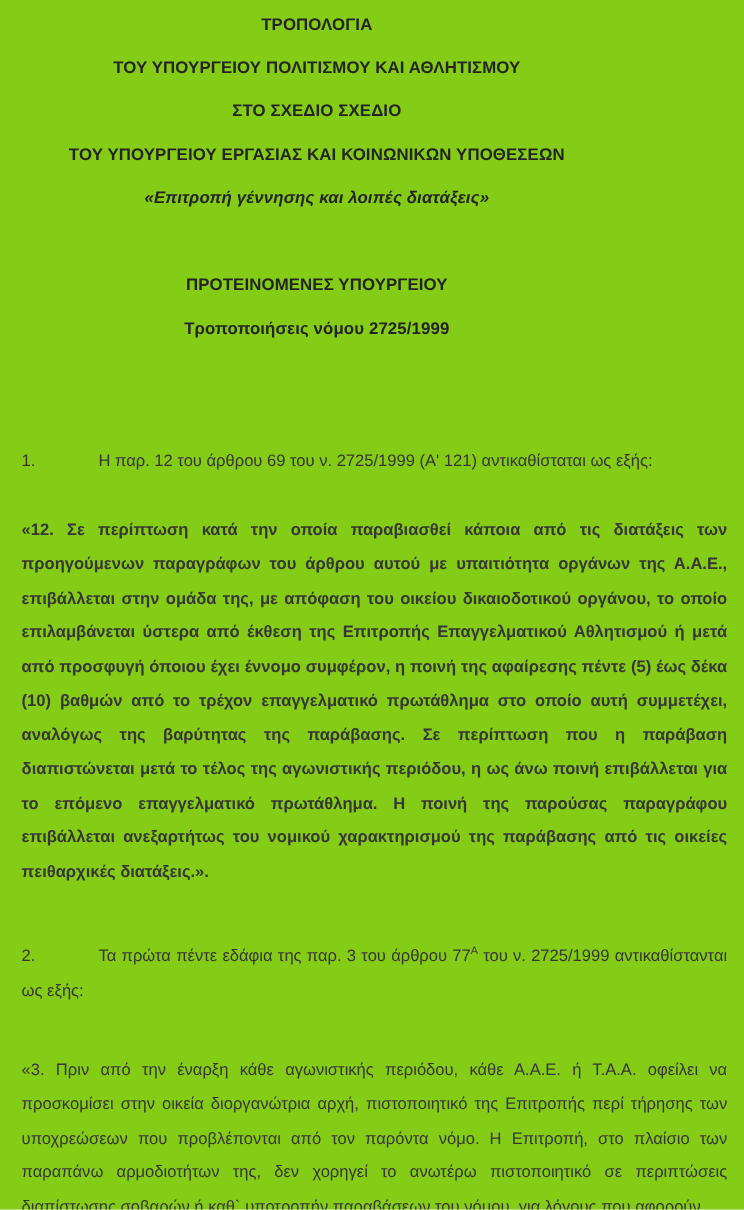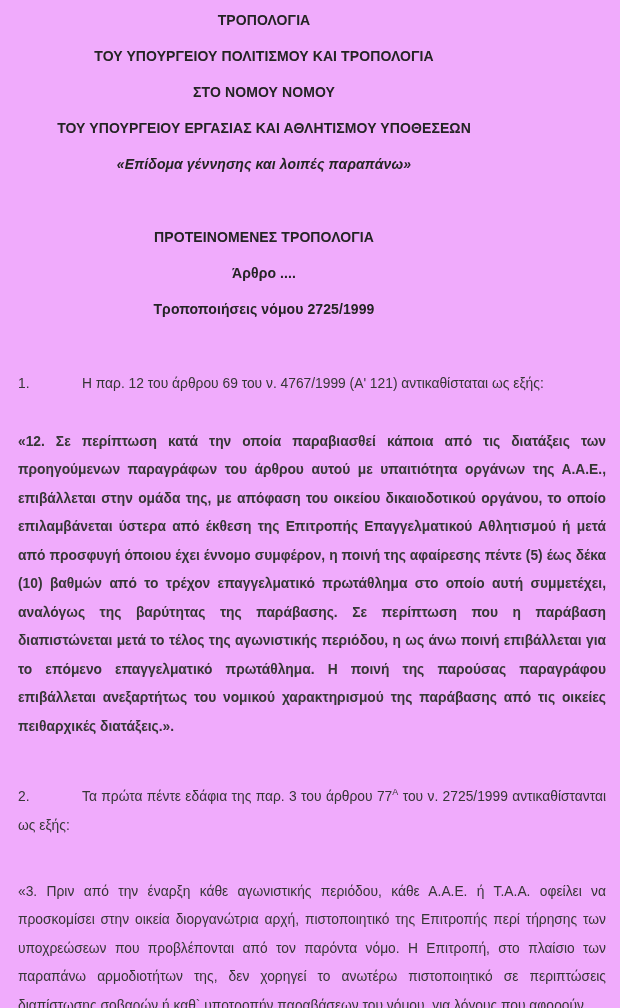--- a/index.html
+++ b/index.html
@@ -10,21 +10,21 @@
     overflow: hidden;
     position: relative;
     font-family: "Liberation Sans", "DejaVu Sans", sans-serif;
     color: #343434;
     -webkit-font-smoothing: antialiased;
   }
   .page {
     position: relative;
     width: 620px;
     height: 1008px;
-    background: #f0abfc;
+    background: #84cc16;
   }
   .center-block {
     position: absolute;
     left: 18px;
     width: 492px;
     text-align: center;
     font-weight: 700;
     color: #242424;
     font-size: 14px;
     line-height: 36px;
@@ -58,33 +58,32 @@
     vertical-align: super;
   }
 </style>
 </head>
 <body>
 
 <div class="page">
 
   <div class="center-block headings-block">
     <div class="heading-line">ΤΡΟΠΟΛΟΓΙΑ</div>
-    <div class="heading-line">ΤΟΥ ΥΠΟΥΡΓΕΙΟΥ ΠΟΛΙΤΙΣΜΟΥ ΚΑΙ ΤΡΟΠΟΛΟΓΙΑ</div>
-    <div class="heading-line">ΣΤΟ ΝΟΜΟΥ ΝΟΜΟΥ</div>
-    <div class="heading-line">ΤΟΥ ΥΠΟΥΡΓΕΙΟΥ ΕΡΓΑΣΙΑΣ ΚΑΙ ΑΘΛΗΤΙΣΜΟΥ ΥΠΟΘΕΣΕΩΝ</div>
-    <div class="heading-line subtitle-italic">«Επίδομα γέννησης και λοιπές παραπάνω»</div>
+    <div class="heading-line">ΤΟΥ ΥΠΟΥΡΓΕΙΟΥ ΠΟΛΙΤΙΣΜΟΥ ΚΑΙ ΑΘΛΗΤΙΣΜΟΥ</div>
+    <div class="heading-line">ΣΤΟ ΣΧΕΔΙΟ ΣΧΕΔΙΟ</div>
+    <div class="heading-line">ΤΟΥ ΥΠΟΥΡΓΕΙΟΥ ΕΡΓΑΣΙΑΣ ΚΑΙ ΚΟΙΝΩΝΙΚΩΝ ΥΠΟΘΕΣΕΩΝ</div>
+    <div class="heading-line subtitle-italic">«Επιτροπή γέννησης και λοιπές διατάξεις»</div>
   </div>
 
   <div class="center-block section-block">
-    <div class="heading-line">ΠΡΟΤΕΙΝΟΜΕΝΕΣ ΤΡΟΠΟΛΟΓΙΑ</div>
-    <div class="heading-line">Άρθρο ....</div>
+    <div class="heading-line">ΠΡΟΤΕΙΝΟΜΕΝΕΣ ΥΠΟΥΡΓΕΙΟΥ</div>
     <div class="heading-line">Τροποποιήσεις νόμου 2725/1999</div>
   </div>
 
-  <p class="body-para pos-p1"><span class="p-num">1.</span><span>Η παρ. 12 του άρθρου 69 του ν. 4767/1999 (Α' 121) αντικαθίσταται ως εξής:</span></p>
+  <p class="body-para pos-p1"><span class="p-num">1.</span><span>Η παρ. 12 του άρθρου 69 του ν. 2725/1999 (Α' 121) αντικαθίσταται ως εξής:</span></p>
 
   <p class="body-para pos-q1">«12. Σε περίπτωση κατά την οποία παραβιασθεί κάποια από τις διατάξεις των προηγούμενων παραγράφων του άρθρου αυτού με υπαιτιότητα οργάνων της Α.Α.Ε., επιβάλλεται στην ομάδα της, με απόφαση του οικείου δικαιοδοτικού οργάνου, το οποίο επιλαμβάνεται ύστερα από έκθεση της Επιτροπής Επαγγελματικού Αθλητισμού ή μετά από προσφυγή όποιου έχει έννομο συμφέρον, η ποινή της αφαίρεσης πέντε (5) έως δέκα (10) βαθμών από το τρέχον επαγγελματικό πρωτάθλημα στο οποίο αυτή συμμετέχει, αναλόγως της βαρύτητας της παράβασης.  Σε περίπτωση που η παράβαση διαπιστώνεται μετά το τέλος της αγωνιστικής περιόδου, η ως άνω ποινή επιβάλλεται για το επόμενο επαγγελματικό πρωτάθλημα. Η ποινή της παρούσας παραγράφου επιβάλλεται ανεξαρτήτως του νομικού χαρακτηρισμού της παράβασης από τις οικείες πειθαρχικές διατάξεις.».</p>
 
   <p class="body-para pos-p2"><span class="p-num">2.</span><span>Τα πρώτα πέντε εδάφια της παρ. 3 του άρθρου 77</span><sup class="article-sup">Α</sup><span> του ν. 2725/1999 αντικαθίστανται ως εξής:</span></p>
 
   <p class="body-para pos-q2">«3. Πριν από την έναρξη κάθε αγωνιστικής περιόδου, κάθε Α.Α.Ε. ή Τ.Α.Α. οφείλει να προσκομίσει στην οικεία διοργανώτρια αρχή, πιστοποιητικό της Επιτροπής περί τήρησης των υποχρεώσεων που προβλέπονται από τον παρόντα νόμο. Η Επιτροπή, στο πλαίσιο των παραπάνω αρμοδιοτήτων της, δεν χορηγεί το ανωτέρω πιστοποιητικό σε περιπτώσεις διαπίστωσης σοβαρών ή καθ` υποτροπήν παραβάσεων του νόμου, για λόγους που αφορούν</p>
 
 </div>
 
 </body></html>

